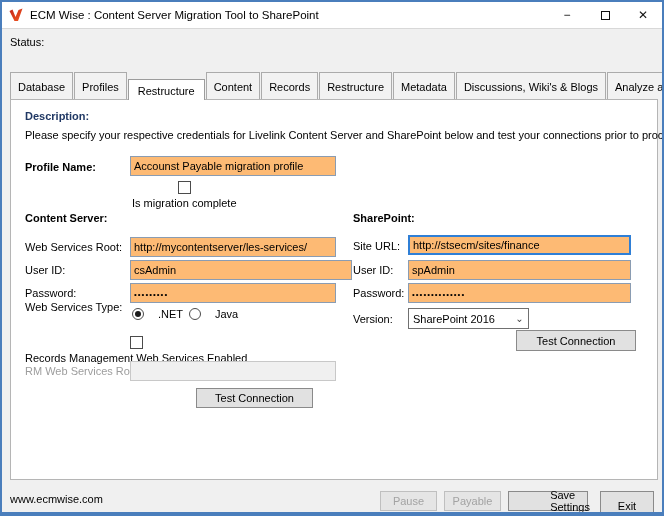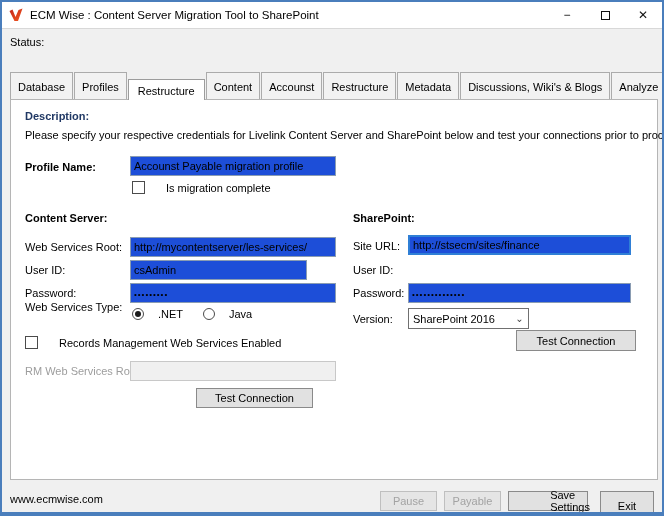--- a/index.html
+++ b/index.html
@@ -39,28 +39,28 @@
   
   .tabpage {
     position:absolute; left:8px; top:97px; width:648px; height:381px;
     background:#ffffff; border:1px solid #b5b5b5; z-index:2;
   }
   .lbl { position:absolute; white-space:nowrap; }
   .bold { font-weight:bold; }
   .navy { color:#203864; }
   .disabled-text { color:#9d9d9d; }
   input.tb {
-    position:absolute; height:20px; border:1px solid #8a9cb2; background:#1d4ed8;
+    position:absolute; height:20px; border:1px solid #8a9cb2; background:#fdba74;
     font-family:"Liberation Sans","DejaVu Sans",sans-serif; font-size:11px;
     padding:0 3px; color:#000; outline:none;
   }
   input.tb.focused { border:2px solid #2f7fd6; }
   input.tb.disabled { background:#f0f0f0; border-color:#c8c8c8; }
   input.tb.pwd { font-size:8px; letter-spacing:1px; padding-top:3px; }
-  .checkbox { position:absolute; display:flex; align-items:center; gap:21px; }
+  .checkbox { position:absolute; display:flex; align-items:center; gap:3px;flex-direction:column; }
   .checkbox .box { width:13px; height:13px; border:1px solid #4b4b4b; background:#fff; flex:0 0 auto; }
   .radio { position:absolute; display:flex; align-items:center; gap:14px; }
   .radio .circ {
     width:12px; height:12px; border:1px solid #4b4b4b; border-radius:50%;
     background:#fff; display:flex; align-items:center; justify-content:center; flex:0 0 auto;
   }
   .radio.selected .circ::after { content:""; width:6px; height:6px; border-radius:50%; background:#1b1b1b; }
   .btn {
     position:absolute; background:#e1e1e1; border:1px solid #8a8a8a;
     display:flex; align-items:center; justify-content:center;
@@ -100,21 +100,21 @@
     </div>
   </div>
 
   <div class="status-label">Status:</div>
 
   <div class="tabstrip">
     <div class="tab">Database</div>
     <div class="tab">Profiles</div>
     <div class="tab active">Restructure</div>
     <div class="tab">Content</div>
-    <div class="tab">Accounst</div>
+    <div class="tab">Records</div>
     <div class="tab">Restructure</div>
     <div class="tab">Metadata</div>
     <div class="tab">Discussions, Wiki's &amp; Blogs</div>
     <div class="tab">Analyze and Migrate</div>
 
   </div>
 
   <div class="tabpage">
 
     <div class="lbl bold navy" style="left:14px; top:10px;">Description:</div>
@@ -126,51 +126,52 @@
       <span class="box"></span>
       <span>Is migration complete</span>
     </div>
 
     <div class="lbl bold" style="left:14px; top:112px;">Content Server:</div>
 
     <div class="lbl" style="left:14px; top:141px;">Web Services Root:</div>
     <input class="tb" style="left: 119px; top: 137px; width: 206px;" value="http://mycontentserver/les-services/">
 
     <div class="lbl" style="left:14px; top:164px;">User ID:</div>
-    <input class="tb" style="left: 119px; top: 160px; width: 177px;" value="csAdmin">
+    <input class="tb" style="left: 119px; top: 160px; width: 222px;" value="csAdmin">
 
     <div class="lbl" style="left:14px; top:187px;">Password:</div>
     <input class="tb pwd" style="left: 119px; top: 183px; width: 206px;" value="•••••••••">
 
     <div class="lbl" style="left:14px; top:201px;">Web Services Type:</div>
     <div class="radio selected" style="left:121px; top:208px;">
       <span class="circ"></span>
       <span>.NET</span>
     </div>
-    <div class="radio" style="left:192px; top:208px;">
+    <div class="radio" style="left:178px; top:208px;">
       <span class="circ"></span>
       <span>Java</span>
     </div>
 
     <div class="checkbox" style="left:14px; top:236px;">
       <span class="box"></span>
       <span>Records Management Web Services Enabled</span>
     </div>
 
     <div class="lbl disabled-text" style="left:14px; top:265px;">RM Web Services Root:</div>
     <input class="tb disabled" style="left: 119px; top: 261px; width: 206px;" value="">
 
     <div class="btn" style="left:185px; top:288px; width:117px; height:20px;">Test Connection</div>
 
     <div class="lbl bold" style="left:342px; top:112px;">SharePoint:</div>
 
     <div class="lbl" style="left:342px; top:140px;">Site URL:</div>
     <input class="tb focused" style="left: 397px; top: 135px; width: 223px;" value="http://stsecm/sites/finance">
 
     <div class="lbl" style="left:342px; top:164px;">User ID:</div>
+    <input class="tb" style="left: 397px; top: 160px; width: 223px;" value="spAdmin">
 
     <div class="lbl" style="left:342px; top:187px;">Password:</div>
     <input class="tb pwd" style="left: 397px; top: 183px; width: 223px;" value="••••••••••••••">
 
     <div class="lbl" style="left:342px; top:213px;">Version:</div>
     <div class="combo" style="left:397px; top:208px; width:121px;">
       <span>SharePoint 2016</span>
       <span class="chev">⌄</span>
     </div>
 

